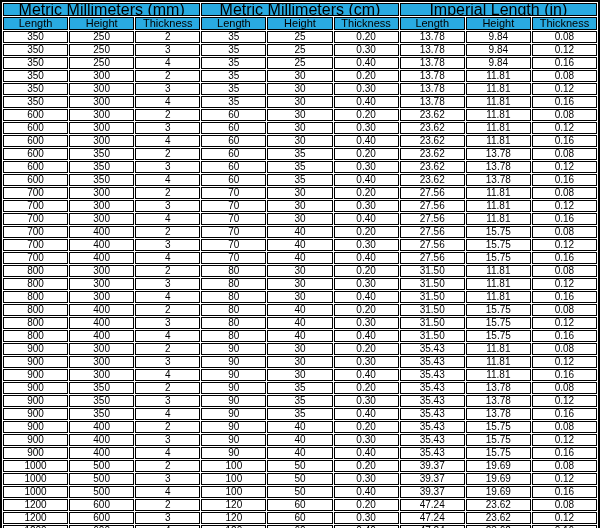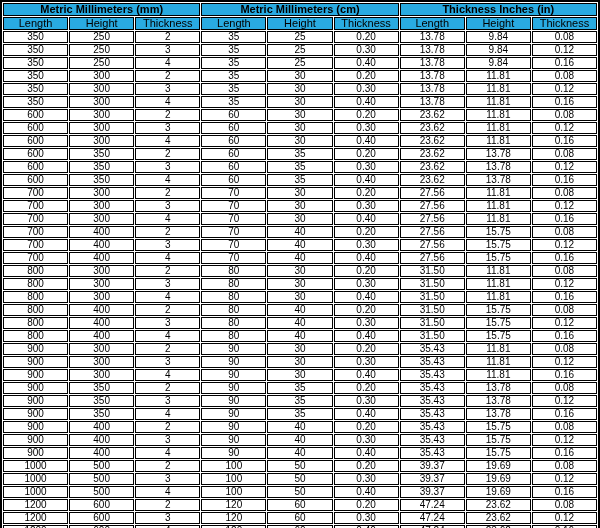--- a/index.html
+++ b/index.html
@@ -31,22 +31,22 @@
     padding: 0;
     margin: 0;
     text-align: center;
     vertical-align: middle;
     overflow: hidden;
     white-space: nowrap;
   }
   th.group-th {
     background: var(--header-bg, #29ABE2);
     color: var(--text-color, #000);
-    font-size: 11px;
-    font-weight: bold;
+    font-size: 16px;
+    font-weight: normal;
     line-height: 11px;
   }
   th.sub-th {
     background: var(--header-bg, #29ABE2);
     color: var(--text-color, #000);
     font-size: 11px;
     font-weight: normal;
     line-height: 11px;
     text-align: center;
   }
@@ -60,21 +60,21 @@
 </style>
 </head>
 <body>
 
 <div class="page">
   <table class="conv-table">
     <thead>
       <tr id="group-row">
           <th class="group-th" colspan="3">Metric Millimeters (mm)</th>
           <th class="group-th" colspan="3">Metric Millimeters (cm)</th>
-          <th class="group-th" colspan="3">Thickness Inches (in)</th>
+          <th class="group-th" colspan="3">Imperial Length (in)</th>
         </tr>
       <tr id="subheader-row">
           <th class="sub-th">Length</th>
           <th class="sub-th">Height</th>
           <th class="sub-th">Thickness</th>
           <th class="sub-th">Length</th>
           <th class="sub-th">Height</th>
           <th class="sub-th">Thickness</th>
           <th class="sub-th">Length</th>
           <th class="sub-th">Height</th>

